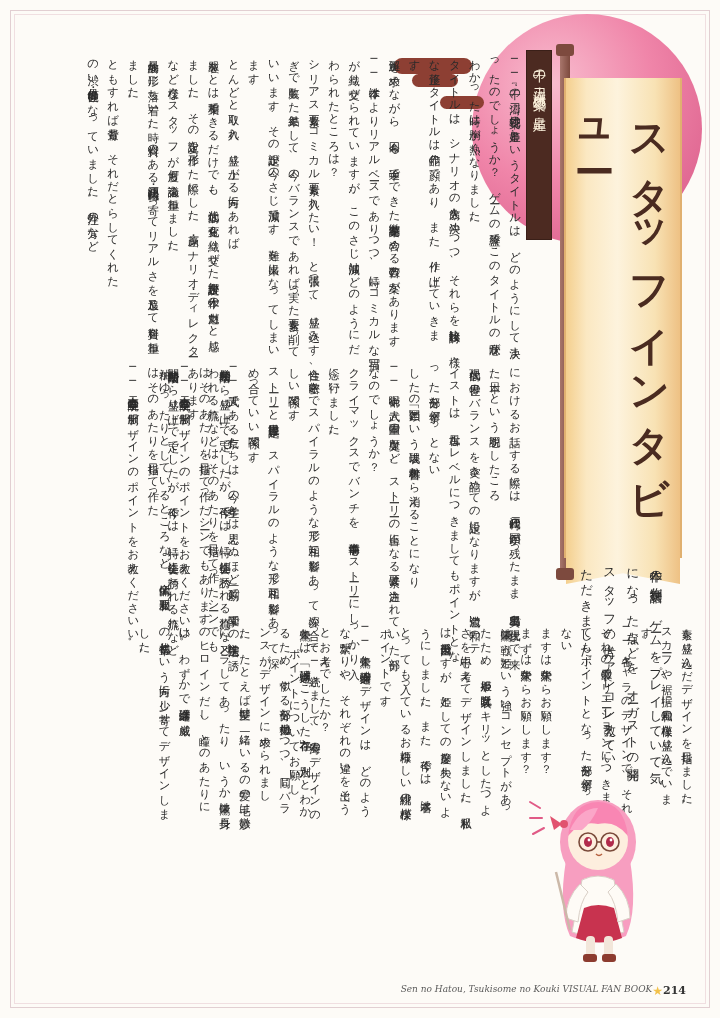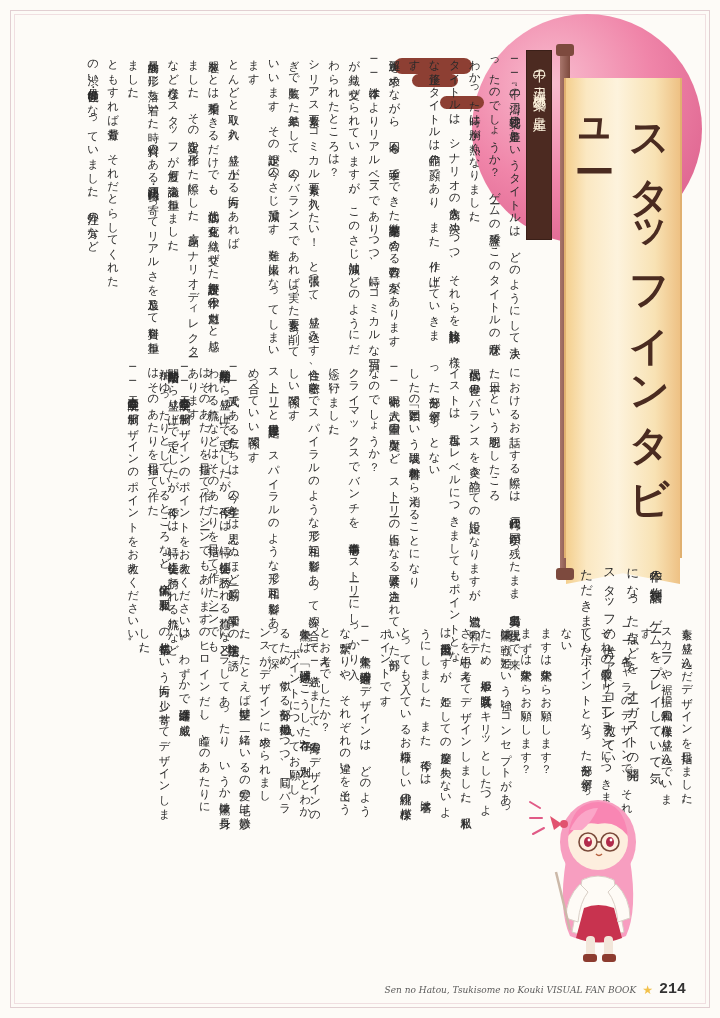--- a/index.html
+++ b/index.html
@@ -139,24 +139,24 @@
   .chara svg { width:100%; height:100%; display:block; }
 
   
   .footer {
     position:absolute;
     right:34px; bottom:20px;
     font-size:9px;
     color:#5a5a5a;
     font-style:italic;
     font-family:"DejaVu Serif","Liberation Serif",serif;
-    display:flex; align-items:center; gap:6px;
+    display:flex; align-items:flex-start; 
   }
   .footer .star { color:#f2c14a; font-size:12px; font-style:normal; }
-  .footer .pg { font-weight:bold; font-style:normal; font-size:15px; color:#333;font-family:Liberation Mono, monospace; }
+  .footer .pg { font-weight:bold; font-style:normal; font-size:11px; color:#333; }
 </style>
 </head>
 <body>
 
 <div class="page-frame"></div>
 <div class="page-inner-frame"></div>
 
 <div class="pink-circle"></div>
 <div class="cloud-deco cloud1"></div>
 <div class="cloud-deco cloud1b"></div>

